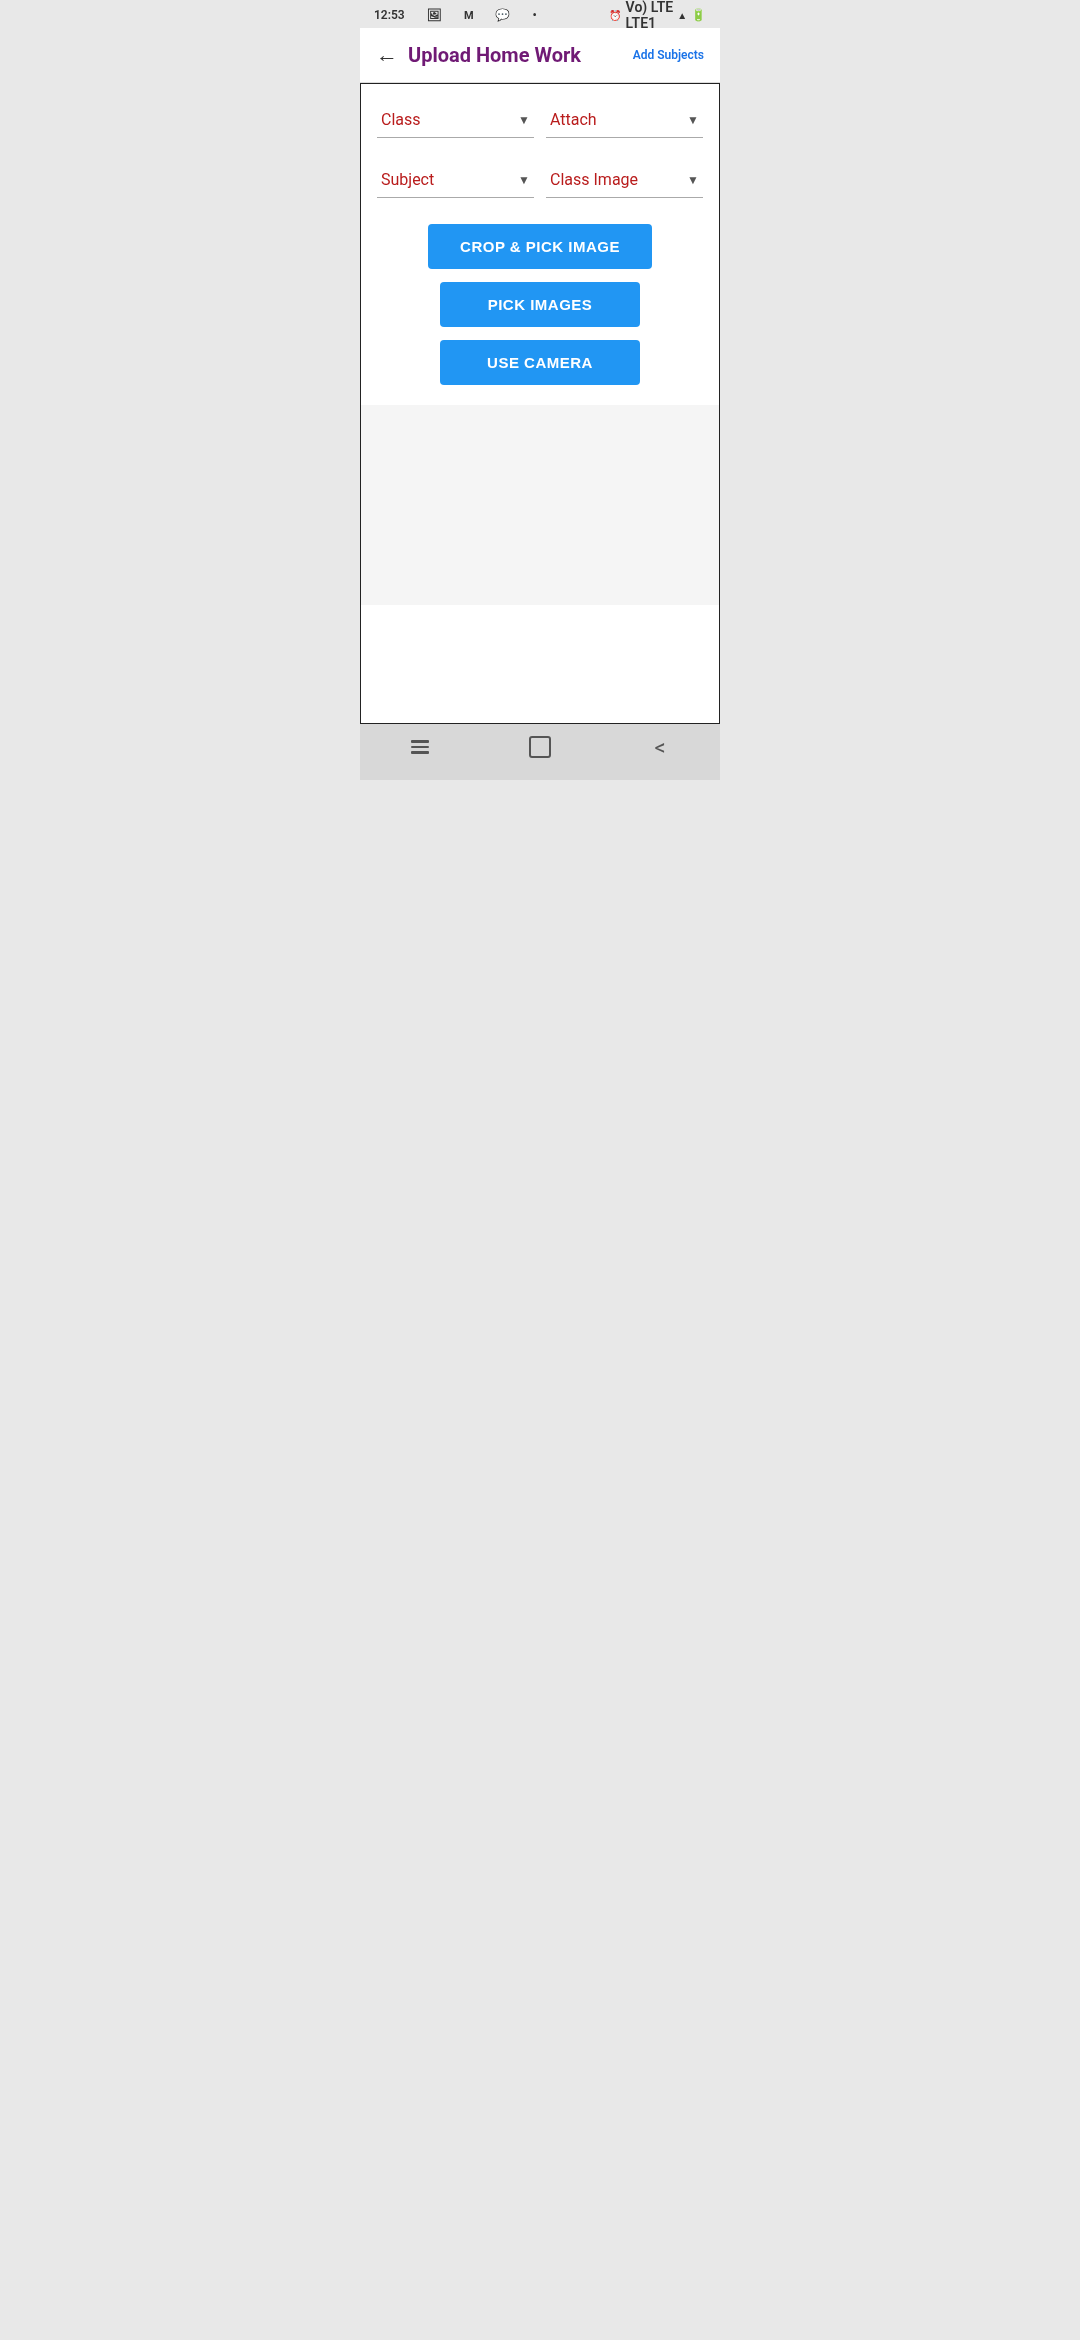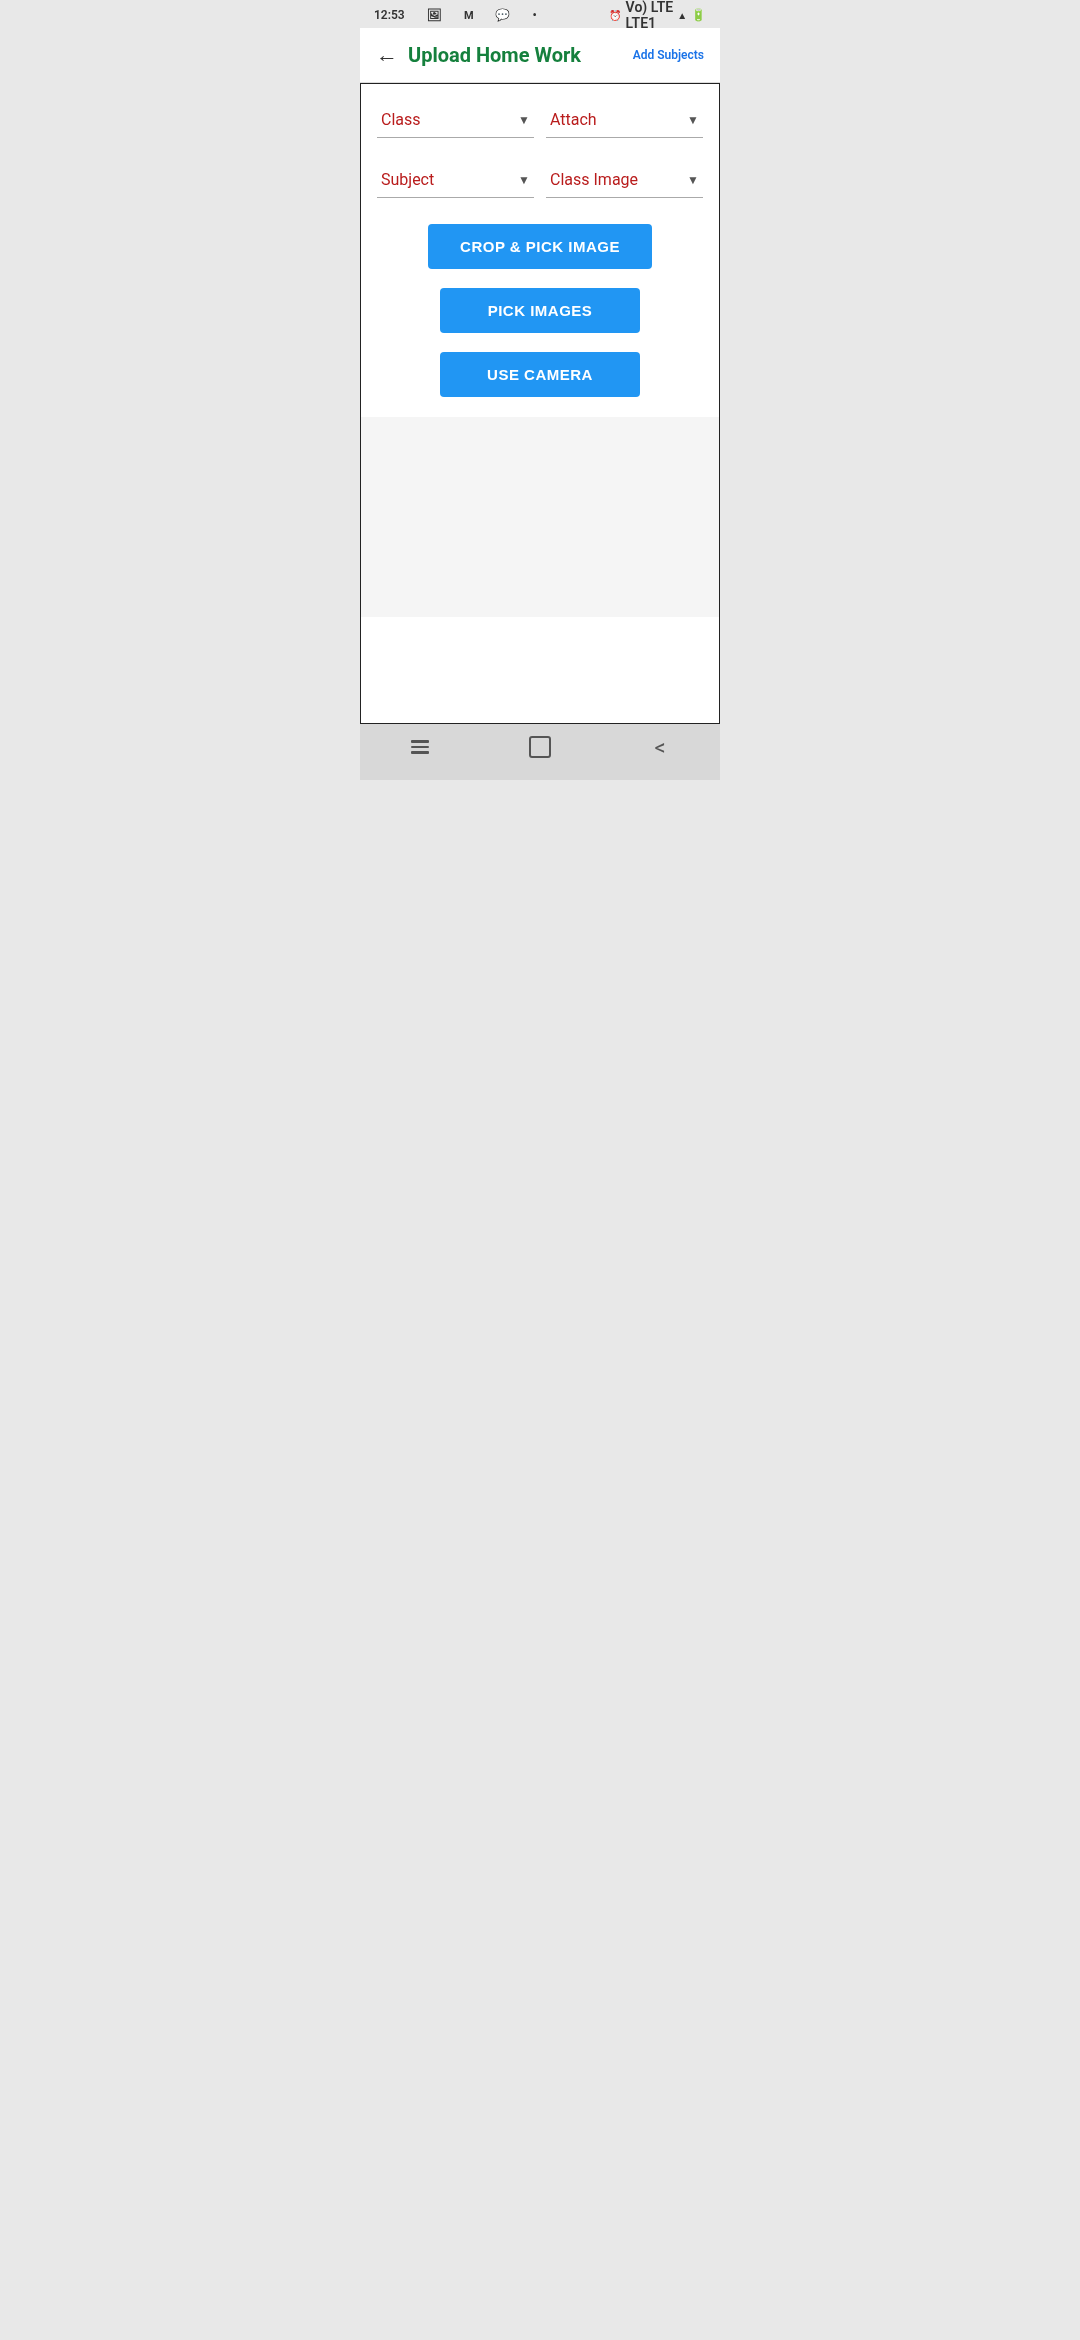--- a/index.html
+++ b/index.html
@@ -59,21 +59,21 @@
       font-size: 22px;
       color: #333;
       margin-right: 10px;
       cursor: pointer;
     }
 
     .nav-title {
       flex: 1;
       font-size: 20px;
       font-weight: 700;
-      color: #15803d;
+      color: #701a75;
     }
 
     .nav-action {
       font-size: 12px;
       font-weight: 600;
       color: #1a73e8;
       cursor: pointer;
     }
 
     
@@ -130,21 +130,21 @@
       resize: none;
       min-height: 120px;
       background: transparent;
     }
 
     
     .buttons-section {
       display: flex;
       flex-direction: column;
       align-items: center;
-      gap: 19px;
+      gap: 13px;
       padding: 20px 16px 20px;
     }
 
     .btn-blue {
       background: #2196f3;
       color: #ffffff;
       border: none;
       border-radius: 4px;
       padding: 14px 32px;
       font-size: 15px;

